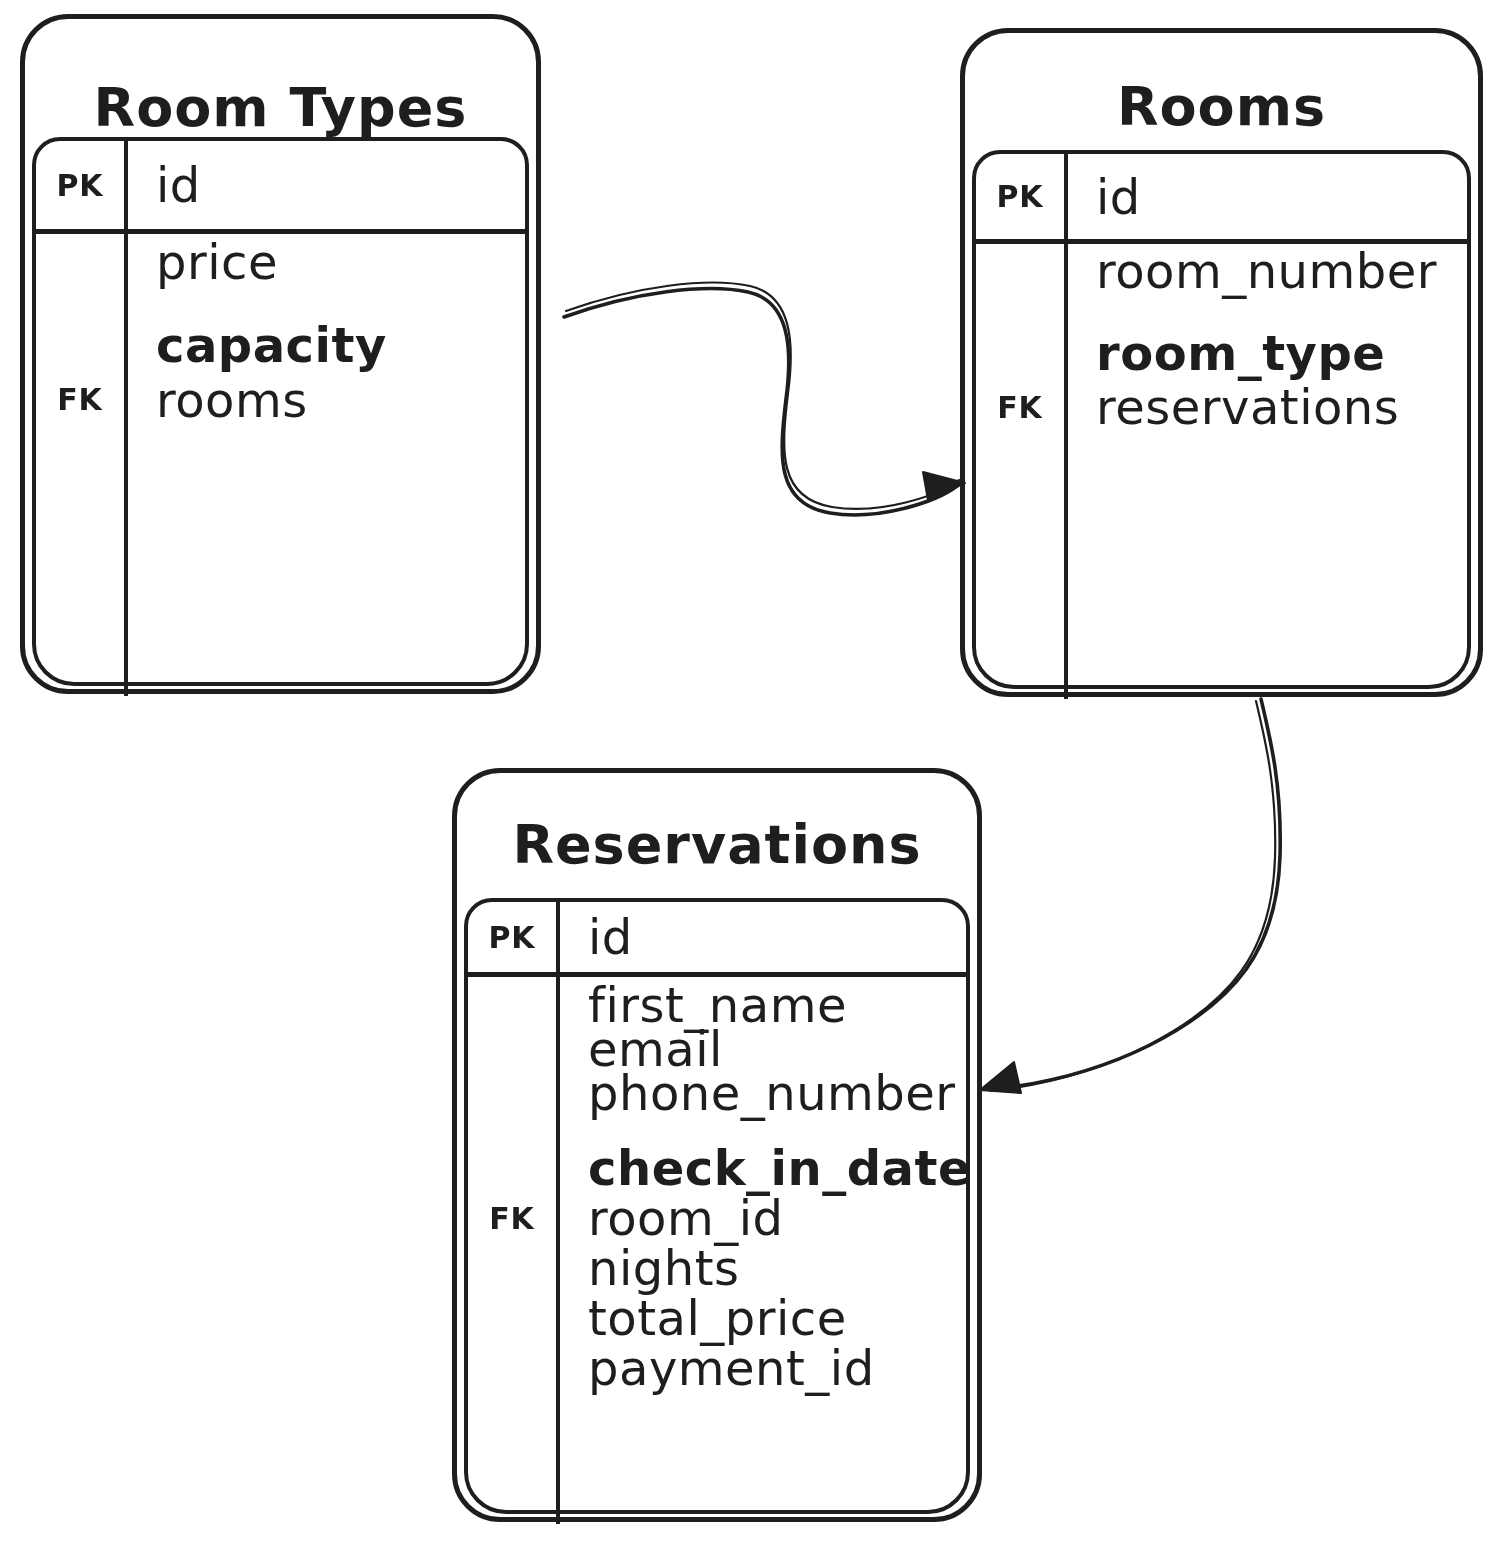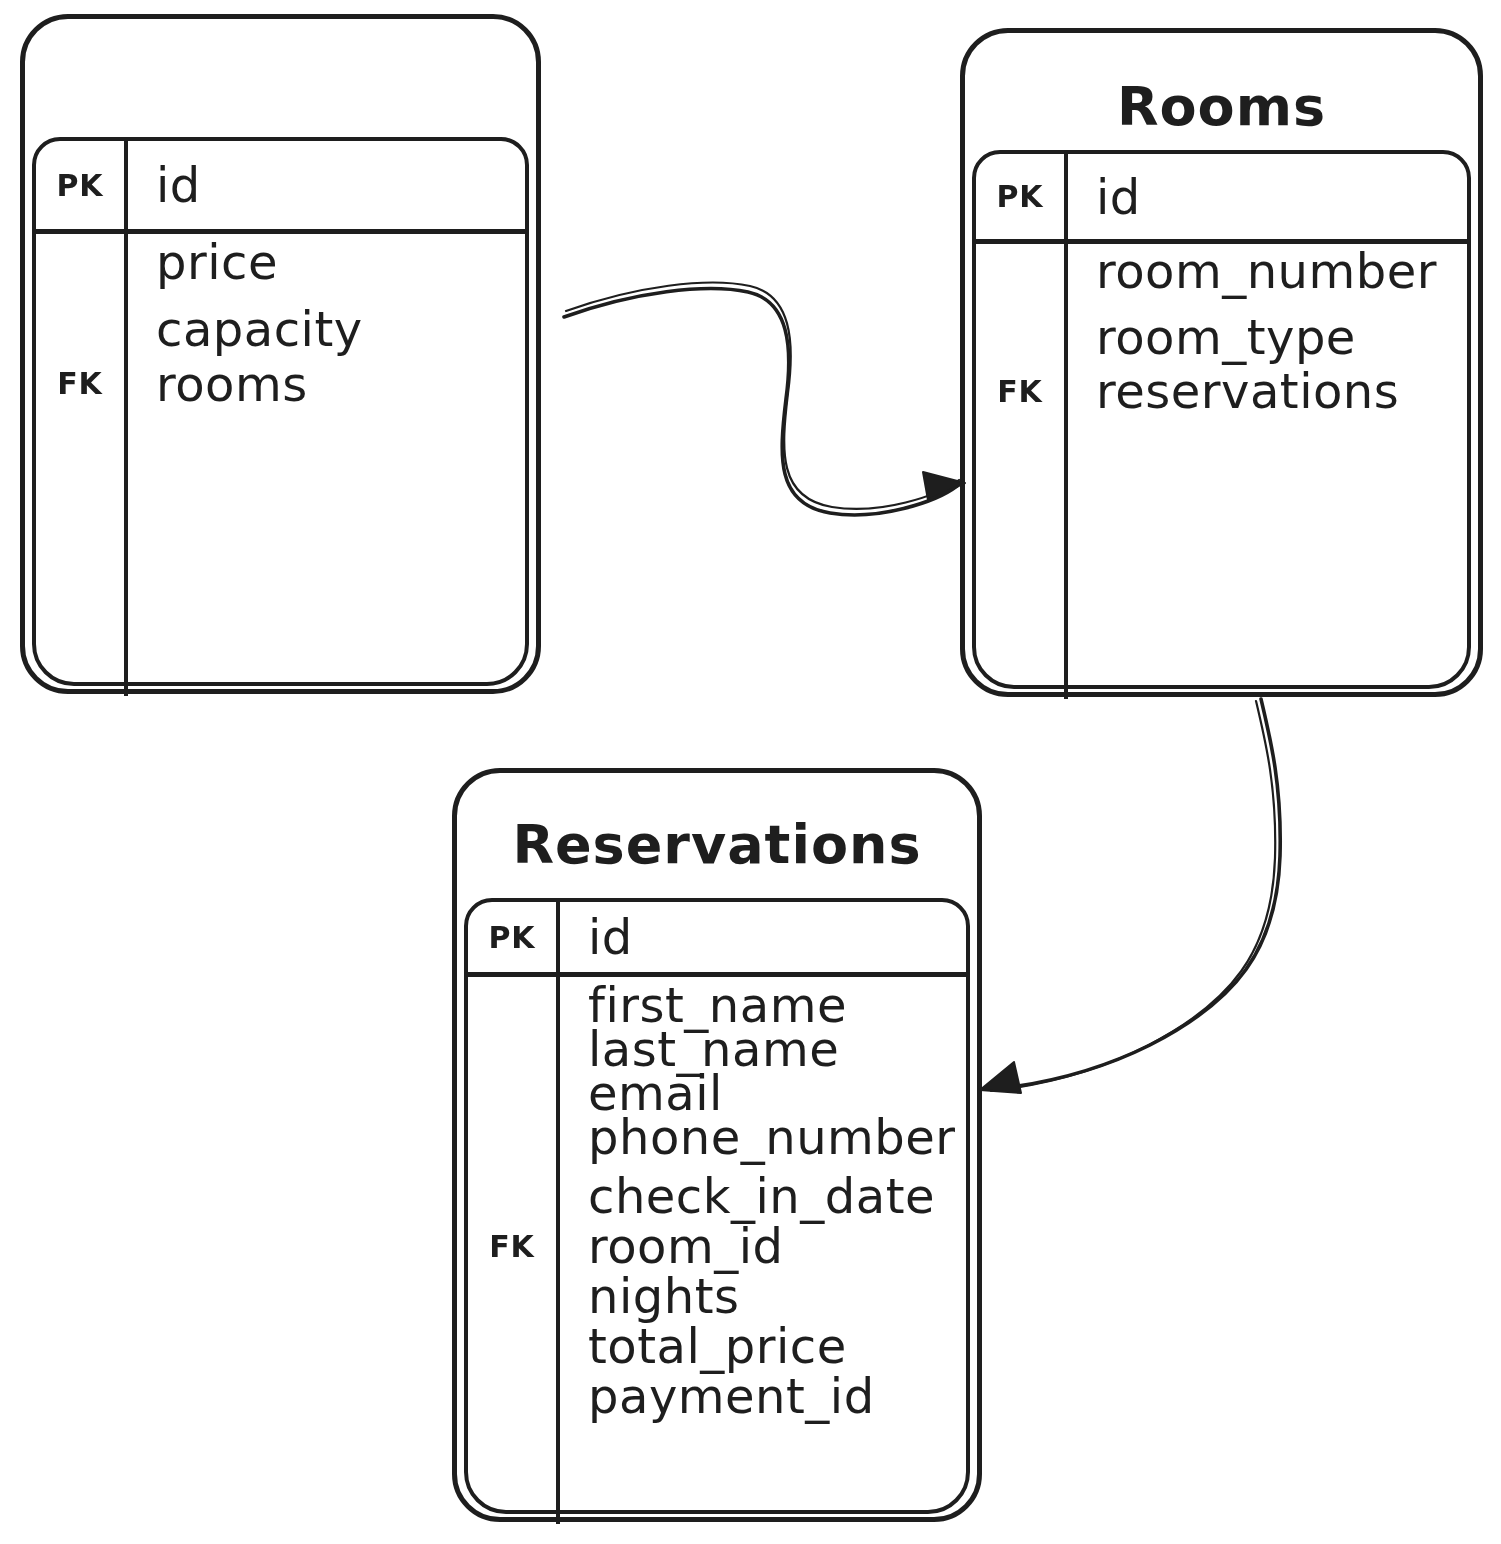--- a/index.html
+++ b/index.html
@@ -78,21 +78,21 @@
     left: 0; right: 0;
   }
   .row {
     display: flex;
     align-items: center;
   }
   .row.h55 { height: 55px; }
   .row.h54 { height: 54px; }
   .row.h50 { height: 50px; }
   .row.h44 { height: 44px; }
-  .row.gap-top { margin-top: 12px; }
+  .row.gap-top { margin-top: 28px; font-weight: bold; }
   .body.pad6 { padding-top: 6px; }
   
   .relations-layer {
     position: absolute;
     left: 0; top: 0;
     width: 1501px;
     height: 1544px;
     pointer-events: none;
   }
   .relations-layer path.main {
@@ -113,20 +113,21 @@
     stroke-width: 2;
     stroke-linejoin: round;
   }
 </style>
 </head>
 <body>
 
 <div class="canvas">
 
   <div class="table" style="left:20px; top:14px; width:521px; height:680px;">
+    <div class="title" style="top:57px;">Room Types</div>
     <div class="inner" style="top:118px;">
       <div class="key-divider"></div>
       <div class="pk-row" style="height:88px;">
         <div class="kcell">PK</div>
         <div class="fcell">id</div>
       </div>
       <div class="body" style="top:93px;">
         <div class="row h55">
           <div class="kcell"></div>
           <div class="fcell">price</div>
@@ -176,24 +177,20 @@
         <div class="kcell">PK</div>
         <div class="fcell">id</div>
       </div>
       <div class="body pad6" style="top:75px;">
         <div class="row h44">
           <div class="kcell"></div>
           <div class="fcell">first_name</div>
         </div>
         <div class="row h44">
           <div class="kcell"></div>
-          <div class="fcell">last_name</div>
-        </div>
-        <div class="row h44">
-          <div class="kcell"></div>
           <div class="fcell">email</div>
         </div>
         <div class="row h44">
           <div class="kcell"></div>
           <div class="fcell">phone_number</div>
         </div>
         <div class="row h50 gap-top">
           <div class="kcell"></div>
           <div class="fcell">check_in_date</div>
         </div>

